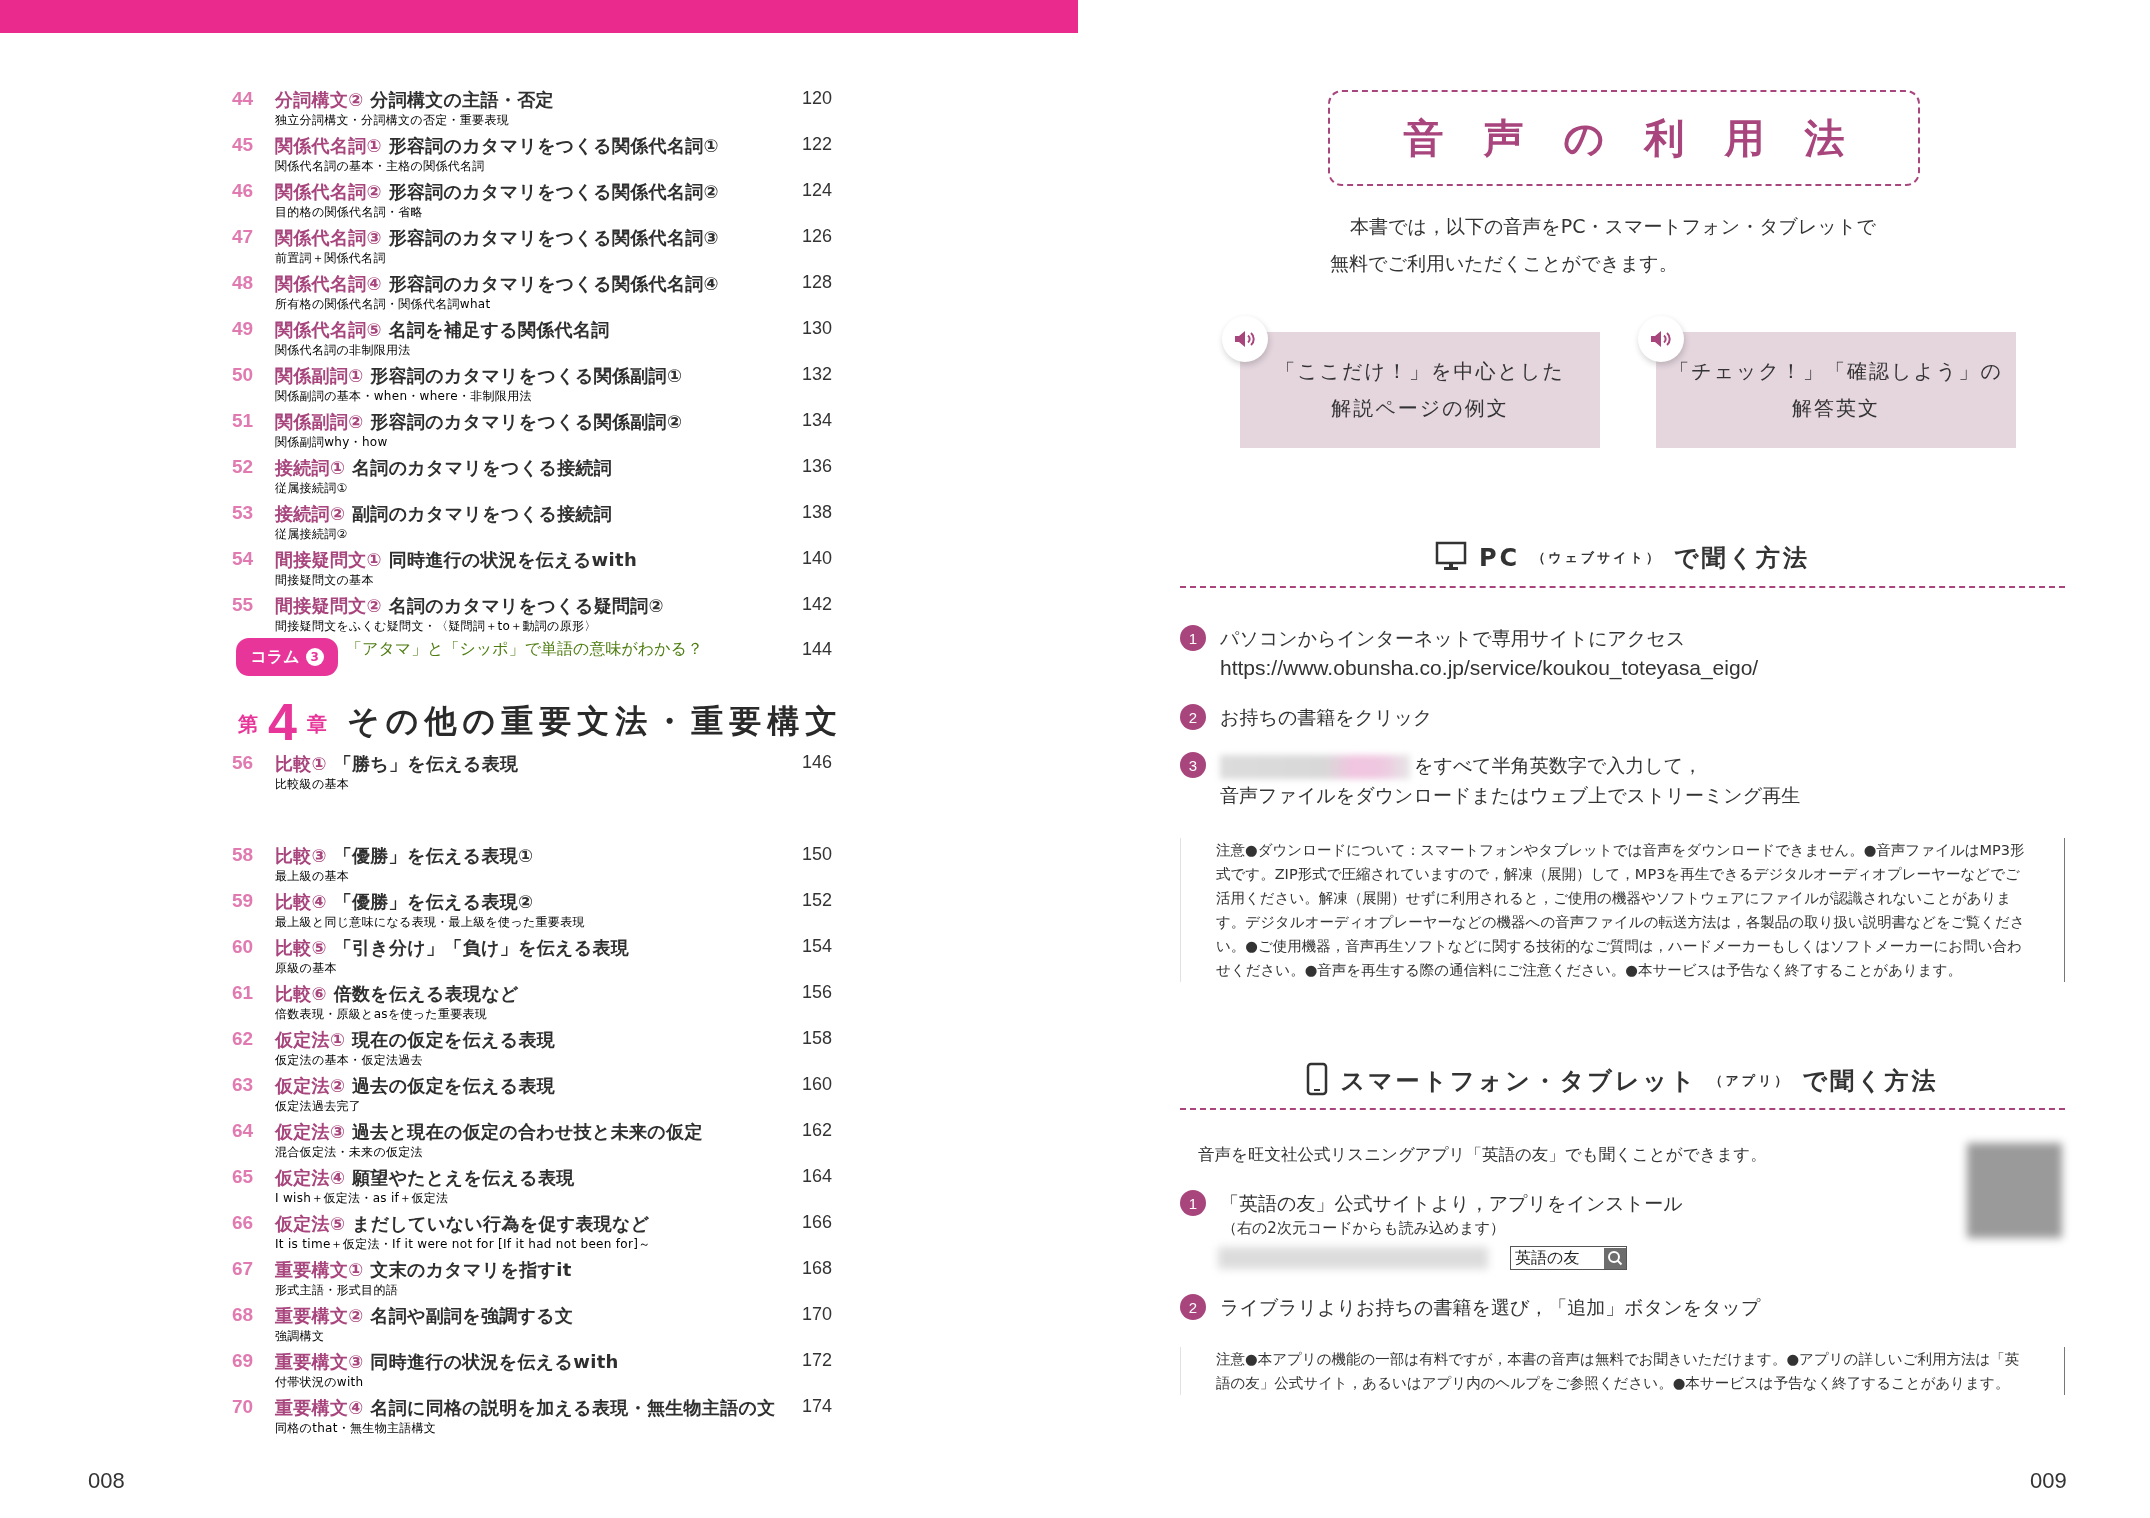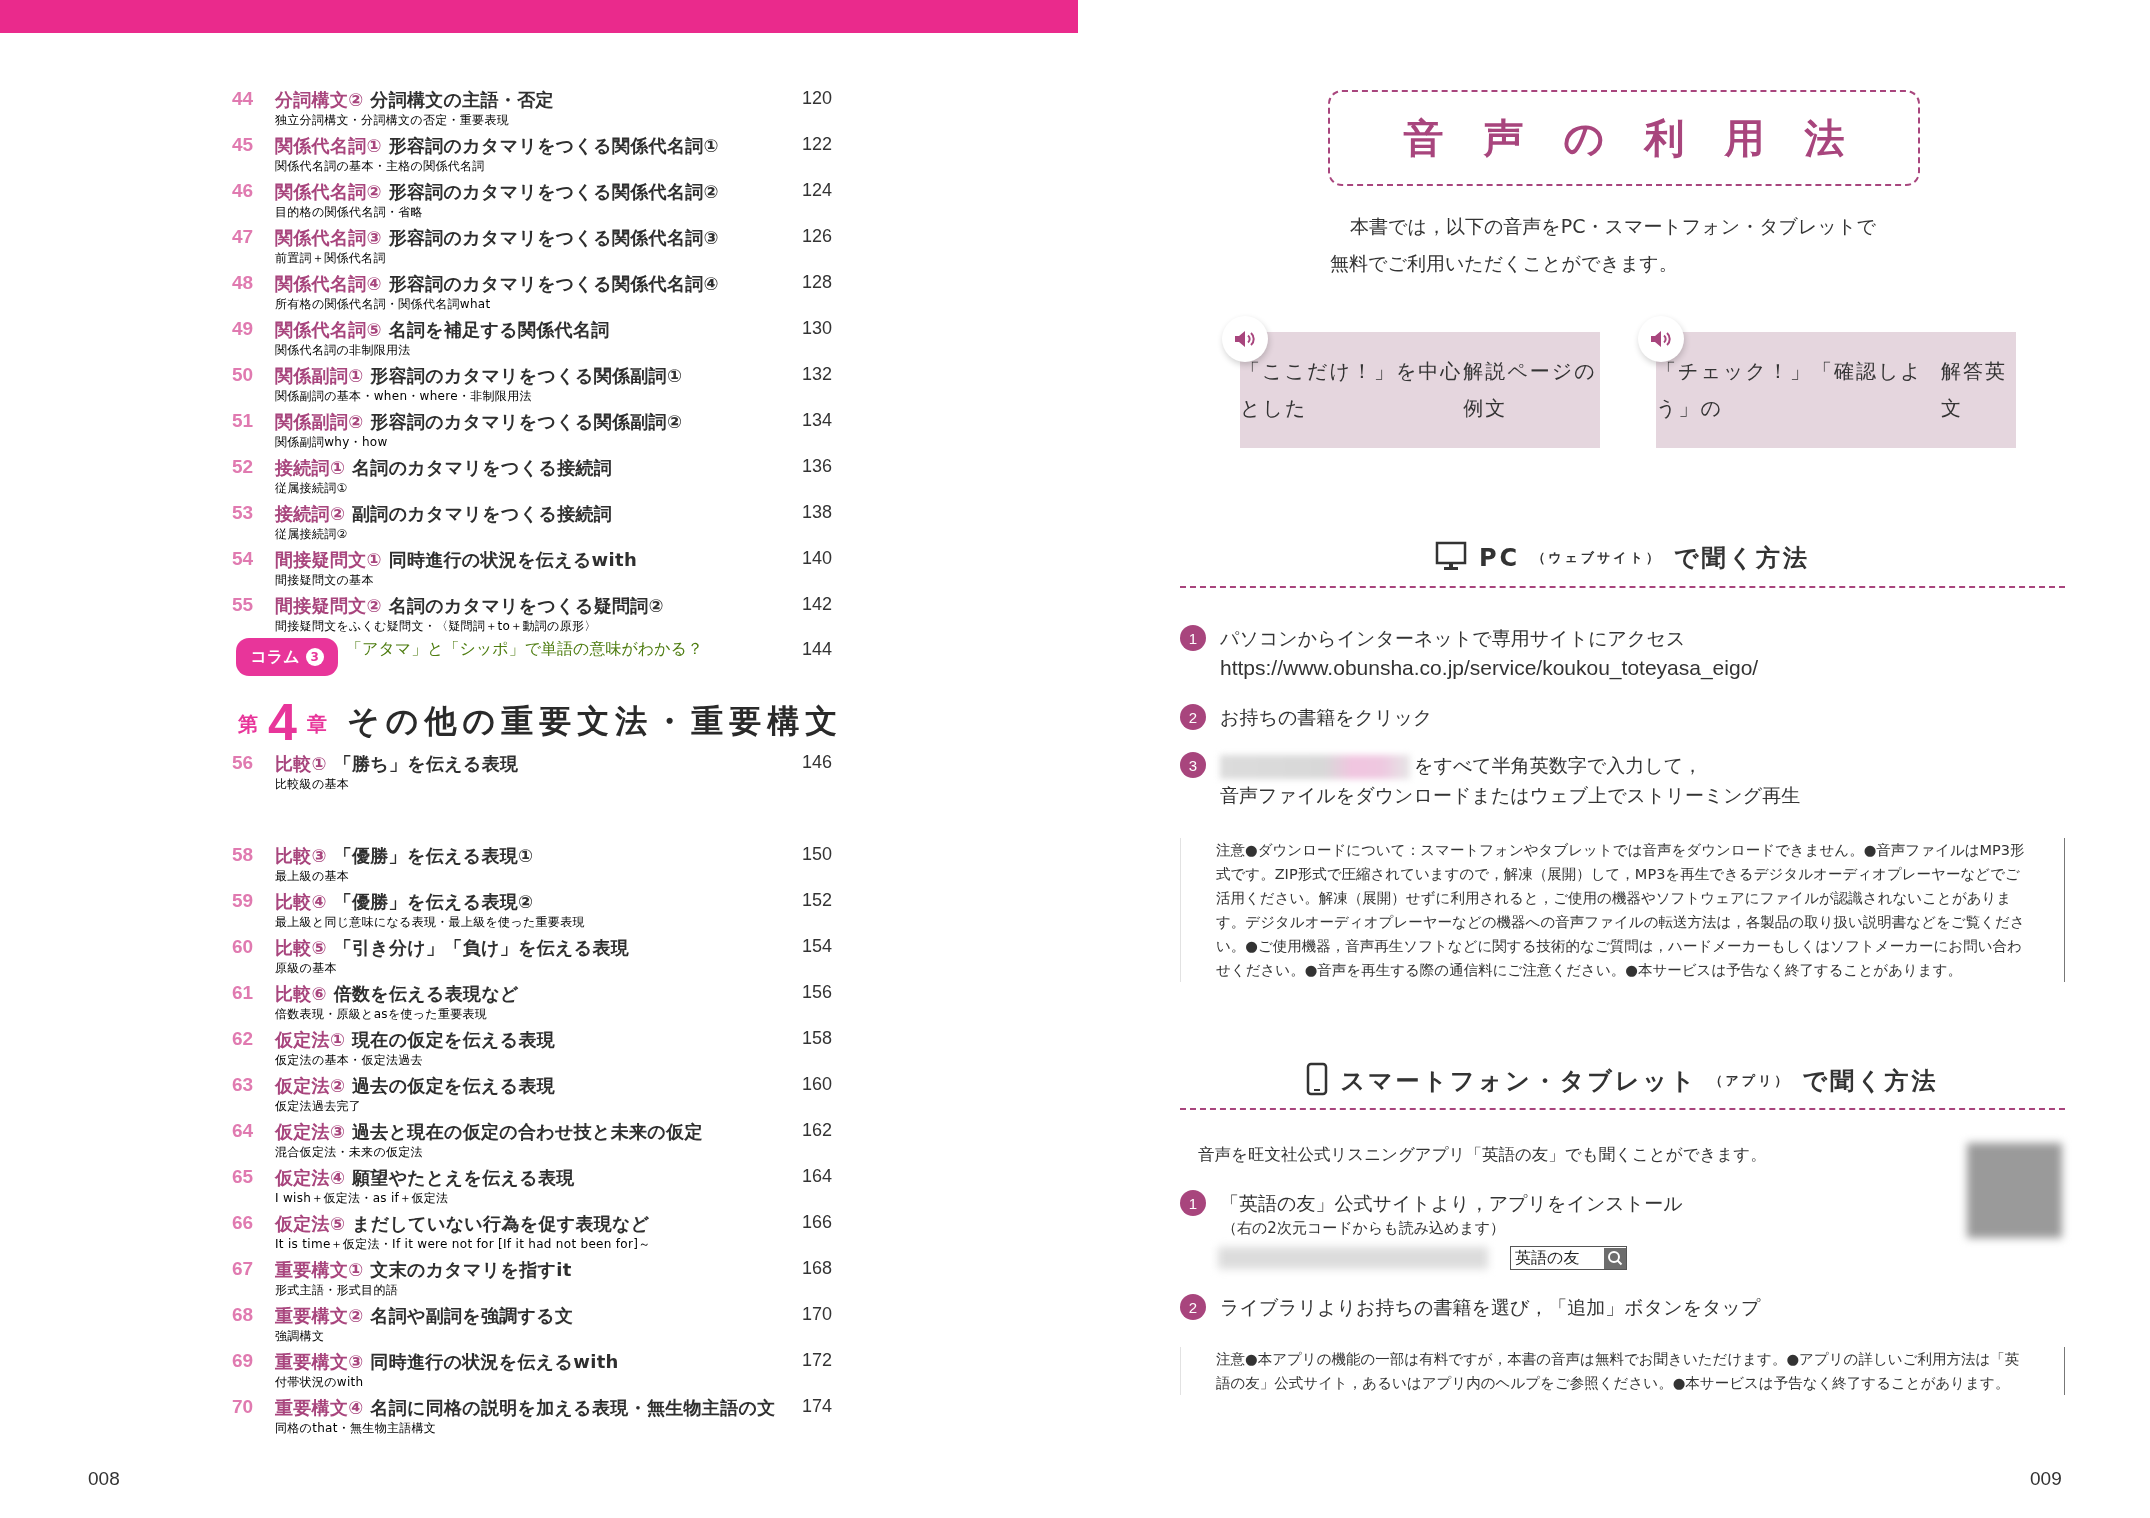--- a/index.html
+++ b/index.html
@@ -21,30 +21,30 @@
   .column-badge { position: absolute; left: 0; top: 0; height: 38px; width: 102px; border-radius: 13px; background: #e8359a; color: #fff; font-size: 16px; font-weight: bold; display: flex; align-items: center; justify-content: center; gap: 6px; }
   .column-badge-num { display: inline-flex; align-items: center; justify-content: center; width: 18px; height: 18px; border-radius: 50%; background: #fff; color: #e8359a; font-size: 12px; font-weight: bold; }
   .column-title { position: absolute; left: 110px; top: 1px; font-size: 16px; color: #4d7c0f; white-space: nowrap; }
   .column-page { position: absolute; right: 0; top: 1px; font-size: 18px; color: #333; font-family: "Liberation Sans", sans-serif; }
 
   .chapter { position: absolute; left: 238px; top: 692px; height: 56px; display: flex; align-items: flex-end; }
   .chapter-dai, .chapter-sho { font-size: 20px; font-weight: bold; color: #e8359a; margin-bottom: 10px; }
   .chapter-num { font-size: 52px; font-weight: bold; color: #e8359a; margin: 0 10px; line-height: 52px; font-family: "Liberation Sans", sans-serif; }
   .chapter-title { font-size: 32px; font-weight: bold; color: #2a2a2a; letter-spacing: 6px; margin-left: 20px; margin-bottom: 4px; }
 
-  .page-num { position: absolute; font-size: 19px; color: #333; font-family: "Liberation Sans", sans-serif; }
+  .page-num { position: absolute; font-size: 22px; color: #333; font-family: "Liberation Sans", sans-serif; }
 
   
   .title-box { position: absolute; left: 1328px; top: 90px; width: 592px; height: 96px; border: 2px dashed #a8457d; border-radius: 14px; display: flex; align-items: center; justify-content: center; }
   .title-text { font-size: 40px; font-weight: bold; color: #a8457d; letter-spacing: 40px; margin-right: -40px; }
 
   .intro { position: absolute; left: 1330px; top: 208px; width: 620px; font-size: 19px; line-height: 37px; color: #333; }
   .intro-line1 { padding-left: 20px; }
 
-  .audio-card { position: absolute; top: 332px; width: 360px; height: 116px; background: #e5d6de; display: flex; align-items: center; justify-content: center; flex-direction: row; }
+  .audio-card { position: absolute; top: 332px; width: 360px; height: 116px; background: #e5d6de; display: flex; align-items: center; justify-content: center; flex-direction: column; }
   .audio-card .line { font-size: 20px; color: #333; line-height: 37px; letter-spacing: 2px; }
   .speaker-bubble { position: absolute; left: -18px; top: -16px; width: 46px; height: 46px; border-radius: 50%; background: #fff; box-shadow: 1px 3px 6px rgba(0,0,0,0.18); display: flex; align-items: center; justify-content: center; }
 
   .section-head { position: absolute; left: 1180px; width: 885px; text-align: center; display: flex; align-items: center; justify-content: center; gap: 12px; }
   .section-head .h-main { font-size: 24px; font-weight: bold; color: #333; letter-spacing: 3px; }
   .section-head .h-small { font-size: 13px; font-weight: bold; color: #333; letter-spacing: 3px; }
   .dash-line { position: absolute; left: 1180px; width: 885px; border-top: 2px dashed #a8457d; }
 
   .step { position: absolute; left: 1180px; }
   .step-badge { position: absolute; left: 0; top: 2px; width: 26px; height: 26px; border-radius: 50%; background: #a8457d; color: #fff; font-size: 15px; display: flex; align-items: center; justify-content: center; font-family: "Liberation Sans", sans-serif; }

